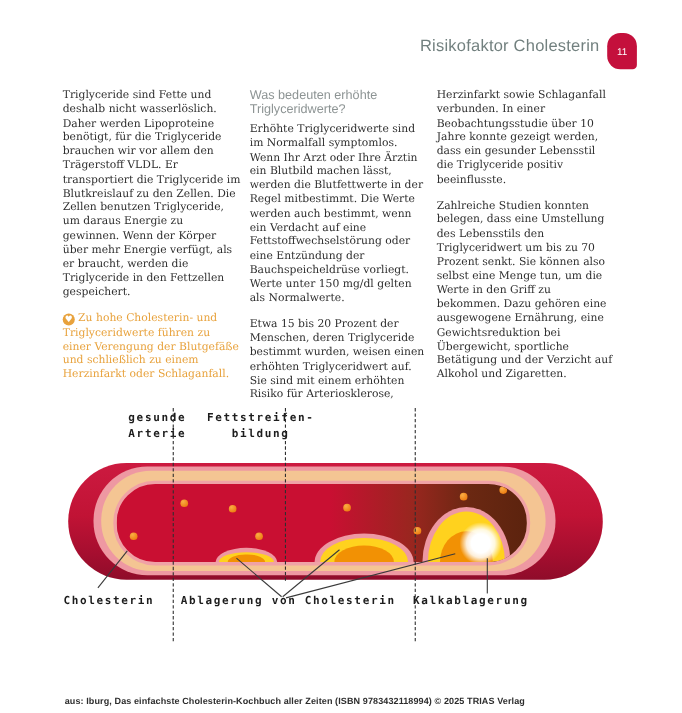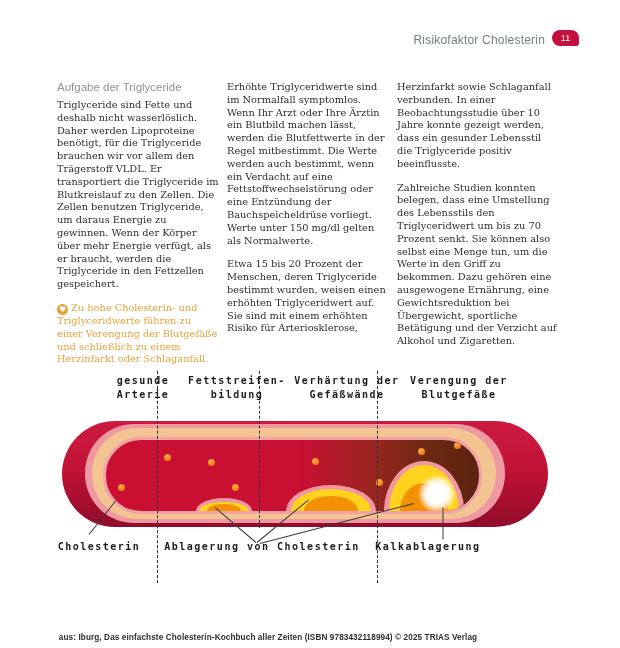--- a/index.html
+++ b/index.html
@@ -1,22 +1,22 @@
 <!DOCTYPE html>
 <html style="--accent_red: #c4103c; --header_teal: #72807f; --heading_gray: #8d9494; --body_text: #2e2e2e; --callout_orange: #e8a23c; --label_dark: #1d1d1d; --artery_crimson: #c11335; --artery_crimson_dark: #8f0c2a; --artery_pink: #ee98a2; --artery_peach: #f4c593; --lining_salmon: #f0a2a6; --lumen_red: #c90f32; --lumen_dark: #6b2812; --deposit_yellow: #ffd21e; --deposit_orange: #f29104; --dot_orange: #ee7d12;"><head>
 <meta charset="utf-8">
 <style>
   html,body{margin:0;padding:0;background:#ffffff;}
   .page{position:relative;width:620px;height:648px;background:#fff;overflow:hidden;
         font-family:"DejaVu Serif",serif;color:var(--body_text);}
 
   
   .running-head{position:absolute;top:33px;left:330px;width:215px;text-align:right;
-    font-family:"Liberation Sans",sans-serif;font-size:12px;color:var(--header_teal);letter-spacing:.2px;}
-  .page-badge{position:absolute;left:552px;top:30px;width:27px;height:16px;
+    font-family:"Liberation Sans",sans-serif;font-size:15px;color:var(--header_teal);letter-spacing:.2px;}
+  .page-badge{position:absolute;left:552px;top:30px;width:27px;height:33px;
     background:var(--accent_red);border-radius:12px 12px 4px 12px;
     display:flex;align-items:center;justify-content:center;
     font-family:"Liberation Sans",sans-serif;font-size:9px;font-weight:normal;color:#fff;}
 
   
   .col{position:absolute;top:81px;width:162px;font-size:9.8px;line-height:12.8px;text-align:left;}
   .col1{left:57px;} .col2{left:227px;} .col3{left:397px;}
   .col h3{font-family:"Liberation Sans",sans-serif;font-size:11.5px;line-height:13px;
     font-weight:400;color:var(--heading_gray);margin:0 0 5px 0;}
   .col h3.mid{margin:9px 0 5px 0;}
@@ -69,43 +69,39 @@
 </style>
 </head>
 <body>
 
 <div class="page">
 
   <div class="running-head">Risikofaktor Cholesterin</div>
   <div class="page-badge">11</div>
 
   <div class="col col1">
-    <h3>Aufgabe der Triglyceride</h3>
     <p>Triglyceride sind Fette und deshalb nicht wasserlöslich. Daher werden Lipoproteine benötigt, für die Triglyceride brauchen wir vor allem den Trägerstoff VLDL. Er transportiert die Triglyceride im Blutkreislauf zu den Zellen. Die Zellen benutzen Triglyceride, um daraus Energie zu gewinnen. Wenn der Körper über mehr Energie verfügt, als er braucht, werden die Triglyceride in den Fettzellen gespeichert.</p>
     <p class="callout"><span class="heart-badge">♥</span><span>Zu hohe Cholesterin- und Triglyceridwerte führen zu einer Verengung der Blutgefäße und schließlich zu einem Herzinfarkt oder Schlaganfall.</span></p>
   </div>
 
   <div class="col col2">
+    <h3>Was bedeuten erhöhte Triglyceridwerte?</h3>
     <p>Erhöhte Triglyceridwerte sind im Normalfall symptomlos. Wenn Ihr Arzt oder Ihre Ärztin ein Blutbild machen lässt, werden die Blutfettwerte in der Regel mitbestimmt. Die Werte werden auch bestimmt, wenn ein Verdacht auf eine Fettstoffwechselstörung oder eine Entzündung der Bauchspeicheldrüse vorliegt. Werte unter 150 mg/dl gelten als Normalwerte.</p>
     <p>Etwa 15 bis 20 Prozent der Menschen, deren Triglyceride bestimmt wurden, weisen einen erhöhten Triglyceridwert auf. Sie sind mit einem erhöhten Risiko für Arteriosklerose,</p>
   </div>
 
   <div class="col col3">
     <p>Herzinfarkt sowie Schlaganfall verbunden. In einer Beobachtungsstudie über 10 Jahre konnte gezeigt werden, dass ein gesunder Lebensstil die Triglyceride positiv beeinflusste.</p>
     <p>Zahlreiche Studien konnten belegen, dass eine Umstellung des Lebensstils den Triglyceridwert um bis zu 70 Prozent senkt. Sie können also selbst eine Menge tun, um die Werte in den Griff zu bekommen. Dazu gehören eine ausgewogene Ernährung, eine Gewichtsreduktion bei Übergewicht, sportliche Betätigung und der Verzicht auf Alkohol und Zigaretten.</p>
   </div>
 
   <div class="stage-label" style="left:115px;">gesunde
 Arterie</div>
   <div class="stage-label" style="left:209px;">Fettstreifen-
 bildung</div>
-  <div class="stage-label" style="left:319px;">Verhärtung der
-Gefäßwände</div>
-  <div class="stage-label" style="left:431px;">Verengung der
-Blutgefäße</div>
 
   <div class="artery-outer"></div>
   <div class="artery-pink"></div>
   <div class="artery-peach"></div>
   <div class="artery-lumen">
     <div class="deposit dep-a">
         <div class="fat"></div>
         <div class="core"></div>
       </div>
     <div class="deposit dep-b">

